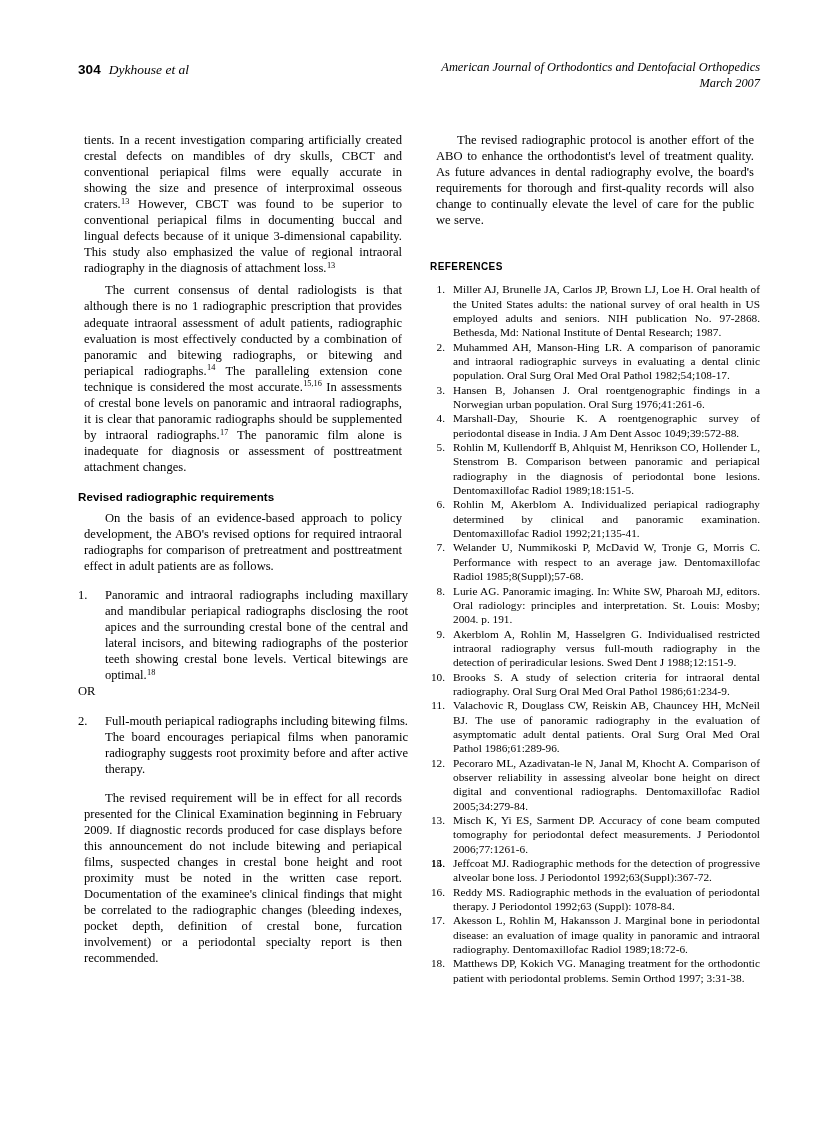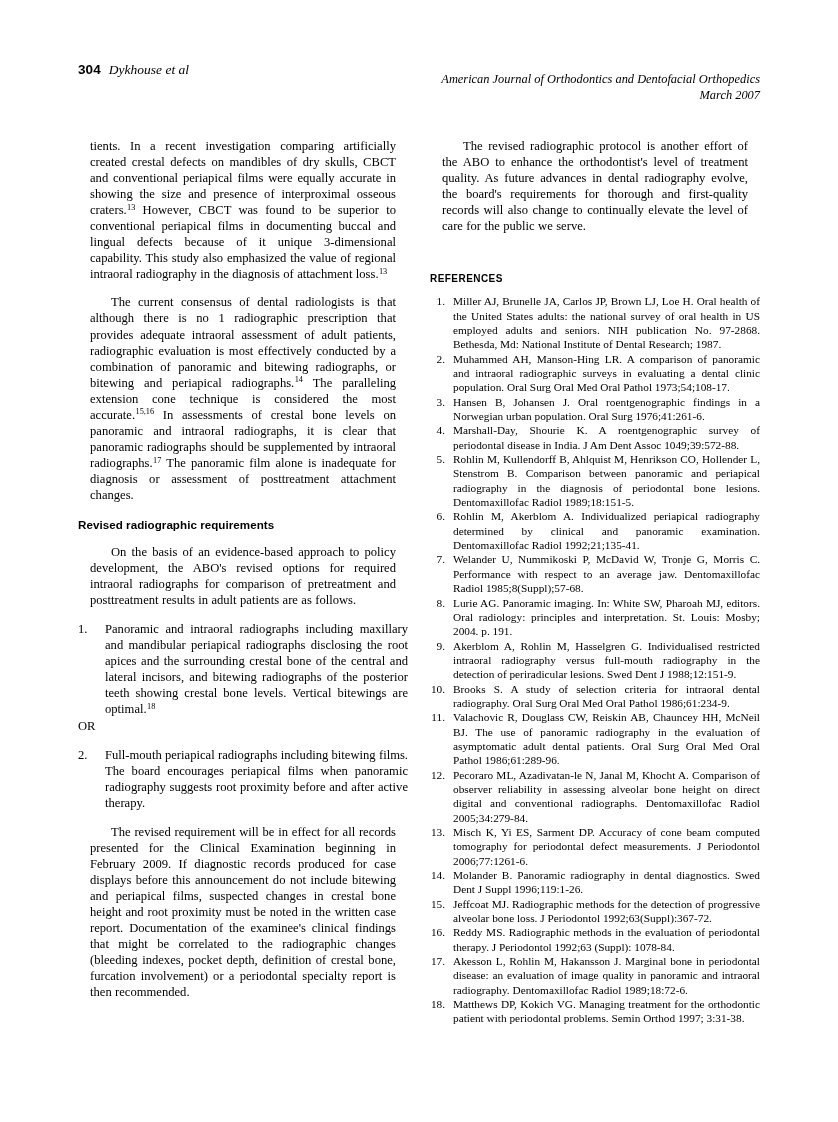--- a/index.html
+++ b/index.html
@@ -49,40 +49,40 @@
   }
   .rh-authors {
     font-family: "Liberation Serif", "DejaVu Serif", serif;
     font-style: italic;
     font-size: 13.5px;
     margin-left: 8px;
   }
   .rh-right {
     position: absolute;
     right: 0;
-    top: 12px;
+    top: 0;
     text-align: right;
     font-family: "Liberation Serif", "DejaVu Serif", serif;
     font-style: italic;
     font-size: 12.4px;
     line-height: 15.5px;
   }
   .rh-right div { white-space: nowrap; }
 
   
   .col {
     position: absolute;
     top: 126px;
     width: 330px;
   }
   .col-left  { left: 78px; }
   .col-right { left: 430px; }
 
   p.body {
-    margin: 12px;
+    margin: 6px;
     font-size: 12.6px;
     line-height: 16.05px;
     text-align: justify;
     text-indent: 21px;
     hyphens: none;
     word-spacing: 0.02em;
   }
   p.body.noindent { text-indent: 0; }
 
   sup {
@@ -182,21 +182,21 @@
   </div>
 
   <div class="col col-left">
 
     <p class="body noindent"><span>tients. In a recent investigation comparing artificially created crestal defects on mandibles of dry skulls, CBCT and conventional periapical films were equally accurate in showing the size and presence of interproximal osseous craters.</span><sup>13</sup><span> However, CBCT was found to be superior to conventional periapical films in documenting buccal and lingual defects because of it unique 3-dimensional capability. This study also emphasized the value of regional intraoral radiography in the diagnosis of attachment loss.</span><sup>13</sup></p>
 
     <p class="body"><span>The current consensus of dental radiologists is that although there is no 1 radiographic prescription that provides adequate intraoral assessment of adult patients, radiographic evaluation is most effectively conducted by a combination of panoramic and bitewing radiographs, or bitewing and periapical radiographs.</span><sup>14</sup><span> The paralleling extension cone technique is considered the most accurate.</span><sup>15,16</sup><span> In assessments of crestal bone levels on panoramic and intraoral radiographs, it is clear that panoramic radiographs should be supplemented by intraoral radiographs.</span><sup>17</sup><span> The panoramic film alone is inadequate for diagnosis or assessment of posttreatment attachment changes.</span></p>
 
     <h2 class="section-head">Revised radiographic requirements</h2>
 
-    <p class="body">On the basis of an evidence-based approach to policy development, the ABO's revised options for required intraoral radiographs for comparison of pretreatment and posttreatment results in adult patients are as follows.</p>
+    <p class="body">On the basis of an evidence-based approach to policy development, the ABO's revised options for required intraoral radiographs for comparison of pretreatment and posttreatment effect in adult patients are as follows.</p>
 
     <ol class="opt-list">
       <li>
         <span class="num">1.</span><span>Panoramic and intraoral radiographs including maxillary and mandibular periapical radiographs disclosing the root apices and the surrounding crestal bone of the central and lateral incisors, and bitewing radiographs of the posterior teeth showing crestal bone levels. Vertical bitewings are optimal.</span><sup>18</sup>
       </li>
     </ol>
 
     <p class="or-sep">OR</p>
 
     <ol class="opt-list">
@@ -211,33 +211,33 @@
   <div class="col col-right">
 
     <p class="body">The revised radiographic protocol is another effort of the ABO to enhance the orthodontist's level of treatment quality. As future advances in dental radiography evolve, the board's requirements for thorough and first-quality records will also change to continually elevate the level of care for the public we serve.</p>
 
     <div class="spacer-refs"></div>
 
     <h2 class="refs-head">REFERENCES</h2>
 
     <ol class="ref-list">
       <li><span class="rnum">1.</span><span>Miller AJ, Brunelle JA, Carlos JP, Brown LJ, Loe H. Oral health of the United States adults: the national survey of oral health in US employed adults and seniors. NIH publication No. 97-2868. Bethesda, Md: National Institute of Dental Research; 1987.</span></li>
-      <li><span class="rnum">2.</span><span>Muhammed AH, Manson-Hing LR. A comparison of panoramic and intraoral radiographic surveys in evaluating a dental clinic population. Oral Surg Oral Med Oral Pathol 1973;54;108-17.</span></li>
+      <li><span class="rnum">2.</span><span>Muhammed AH, Manson-Hing LR. A comparison of panoramic and intraoral radiographic surveys in evaluating a dental clinic population. Oral Surg Oral Med Oral Pathol 1982;54;108-17.</span></li>
       <li><span class="rnum">3.</span><span>Hansen B, Johansen J. Oral roentgenographic findings in a Norwegian urban population. Oral Surg 1976;41:261-6.</span></li>
       <li><span class="rnum">4.</span><span>Marshall-Day, Shourie K. A roentgenographic survey of periodontal disease in India. J Am Dent Assoc 1049;39:572-88.</span></li>
       <li><span class="rnum">5.</span><span>Rohlin M, Kullendorff B, Ahlquist M, Henrikson CO, Hollender L, Stenstrom B. Comparison between panoramic and periapical radiography in the diagnosis of periodontal bone lesions. Dentomaxillofac Radiol 1989;18:151-5.</span></li>
       <li><span class="rnum">6.</span><span>Rohlin M, Akerblom A. Individualized periapical radiography determined by clinical and panoramic examination. Dentomaxillofac Radiol 1992;21;135-41.</span></li>
       <li><span class="rnum">7.</span><span>Welander U, Nummikoski P, McDavid W, Tronje G, Morris C. Performance with respect to an average jaw. Dentomaxillofac Radiol 1985;8(Suppl);57-68.</span></li>
       <li><span class="rnum">8.</span><span>Lurie AG. Panoramic imaging. In: White SW, Pharoah MJ, editors. Oral radiology: principles and interpretation. St. Louis: Mosby; 2004. p. 191.</span></li>
       <li><span class="rnum">9.</span><span>Akerblom A, Rohlin M, Hasselgren G. Individualised restricted intraoral radiography versus full-mouth radiography in the detection of periradicular lesions. Swed Dent J 1988;12:151-9.</span></li>
       <li><span class="rnum">10.</span><span>Brooks S. A study of selection criteria for intraoral dental radiography. Oral Surg Oral Med Oral Pathol 1986;61:234-9.</span></li>
       <li><span class="rnum">11.</span><span>Valachovic R, Douglass CW, Reiskin AB, Chauncey HH, McNeil BJ. The use of panoramic radiography in the evaluation of asymptomatic adult dental patients. Oral Surg Oral Med Oral Pathol 1986;61:289-96.</span></li>
       <li><span class="rnum">12.</span><span>Pecoraro ML, Azadivatan-le N, Janal M, Khocht A. Comparison of observer reliability in assessing alveolar bone height on direct digital and conventional radiographs. Dentomaxillofac Radiol 2005;34:279-84.</span></li>
       <li><span class="rnum">13.</span><span>Misch K, Yi ES, Sarment DP. Accuracy of cone beam computed tomography for periodontal defect measurements. J Periodontol 2006;77:1261-6.</span></li>
-      <li><span class="rnum">14.</span><span>Molander B. Panoramic radiography in dental diagnostics. Swed Dent J Suppl 1996;119:1-26.</span></li>
+      <li><span class="rnum">14.</span></li>
       <li><span class="rnum">15.</span><span>Jeffcoat MJ. Radiographic methods for the detection of progressive alveolar bone loss. J Periodontol 1992;63(Suppl):367-72.</span></li>
       <li><span class="rnum">16.</span><span>Reddy MS. Radiographic methods in the evaluation of periodontal therapy. J Periodontol 1992;63 (Suppl): 1078-84.</span></li>
       <li><span class="rnum">17.</span><span>Akesson L, Rohlin M, Hakansson J. Marginal bone in periodontal disease: an evaluation of image quality in panoramic and intraoral radiography. Dentomaxillofac Radiol 1989;18:72-6.</span></li>
       <li><span class="rnum">18.</span><span>Matthews DP, Kokich VG. Managing treatment for the orthodontic patient with periodontal problems. Semin Orthod 1997; 3:31-38.</span></li>
     </ol>
   </div>
 
 </div>
 
 </body></html>

